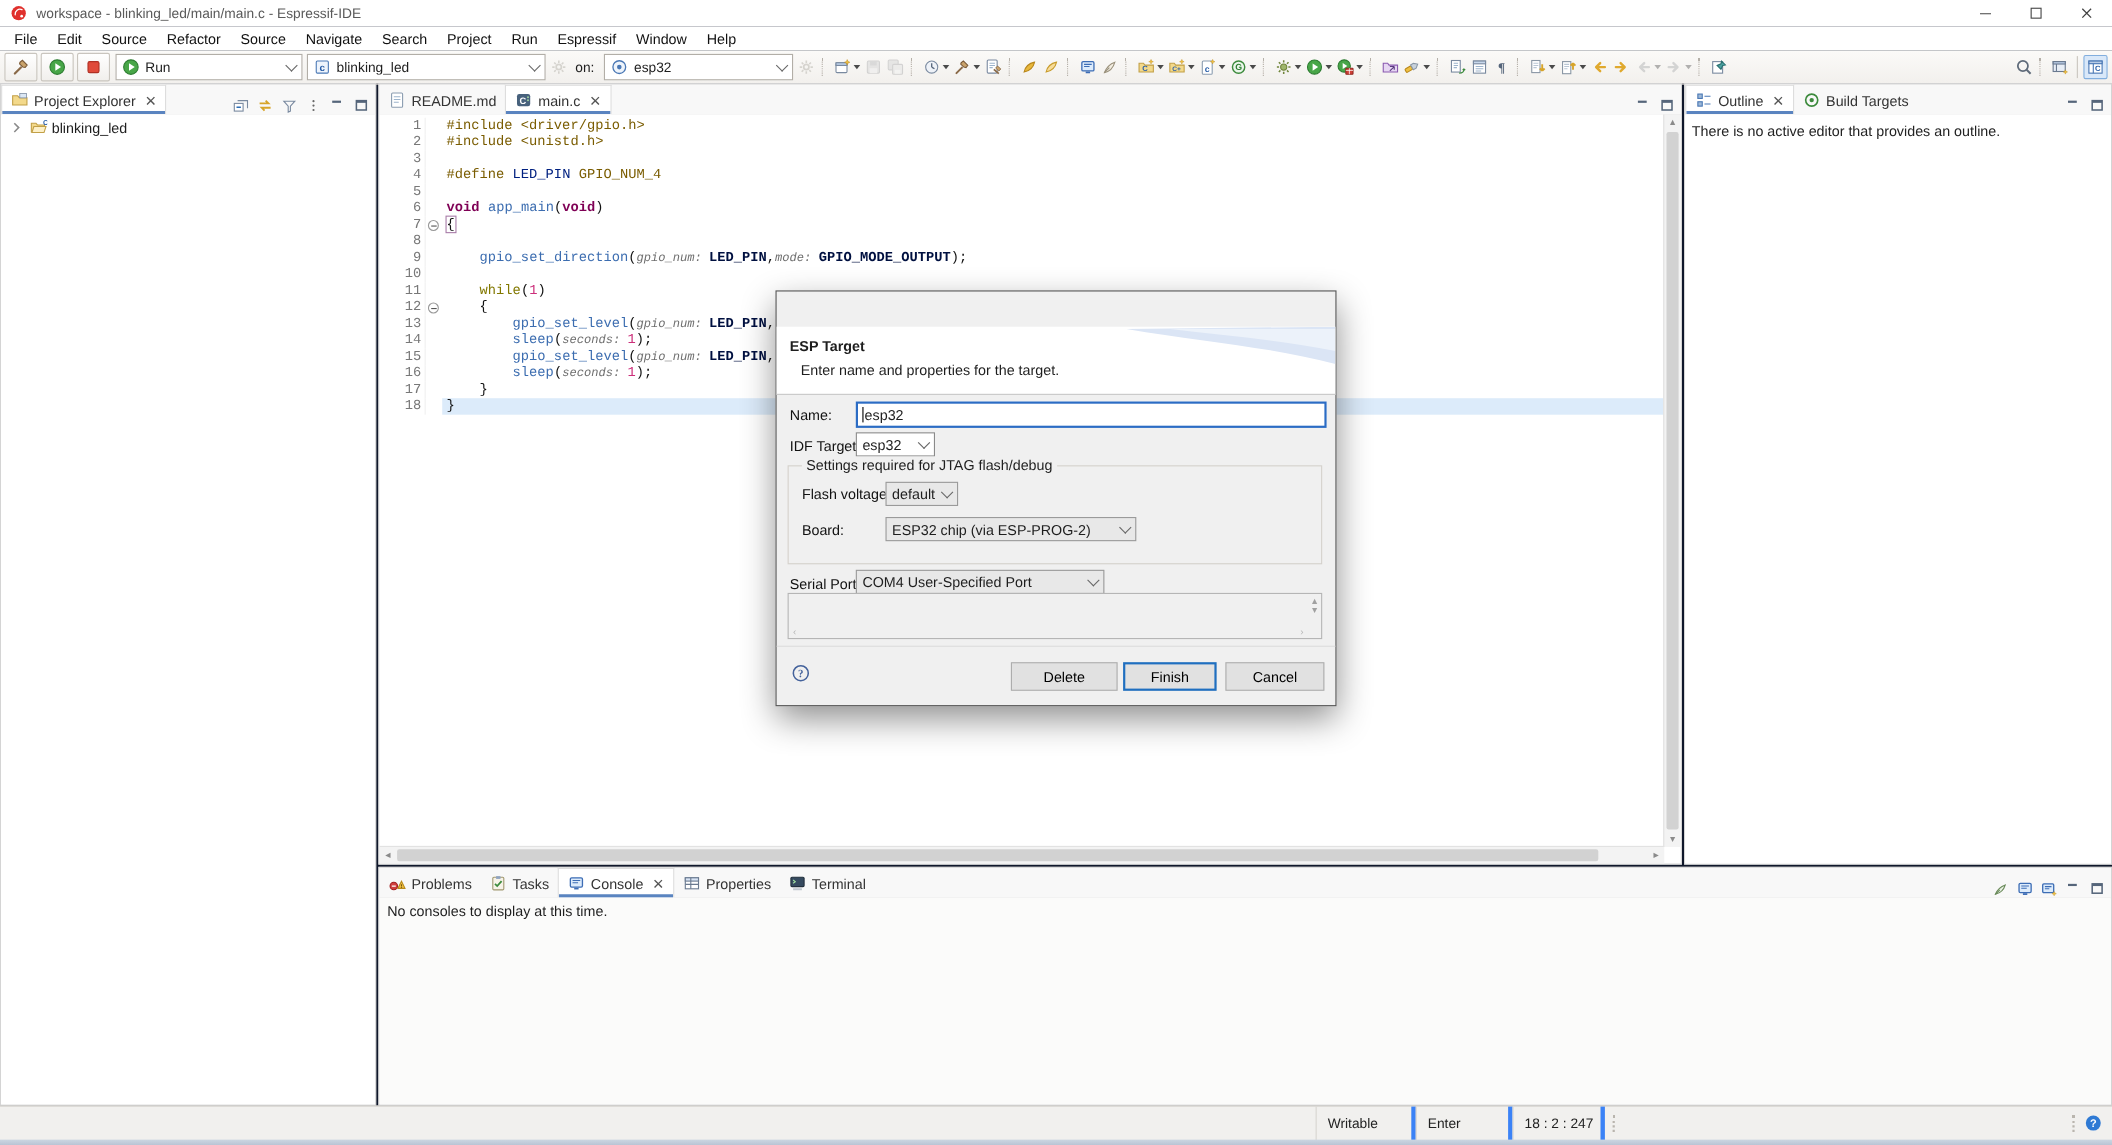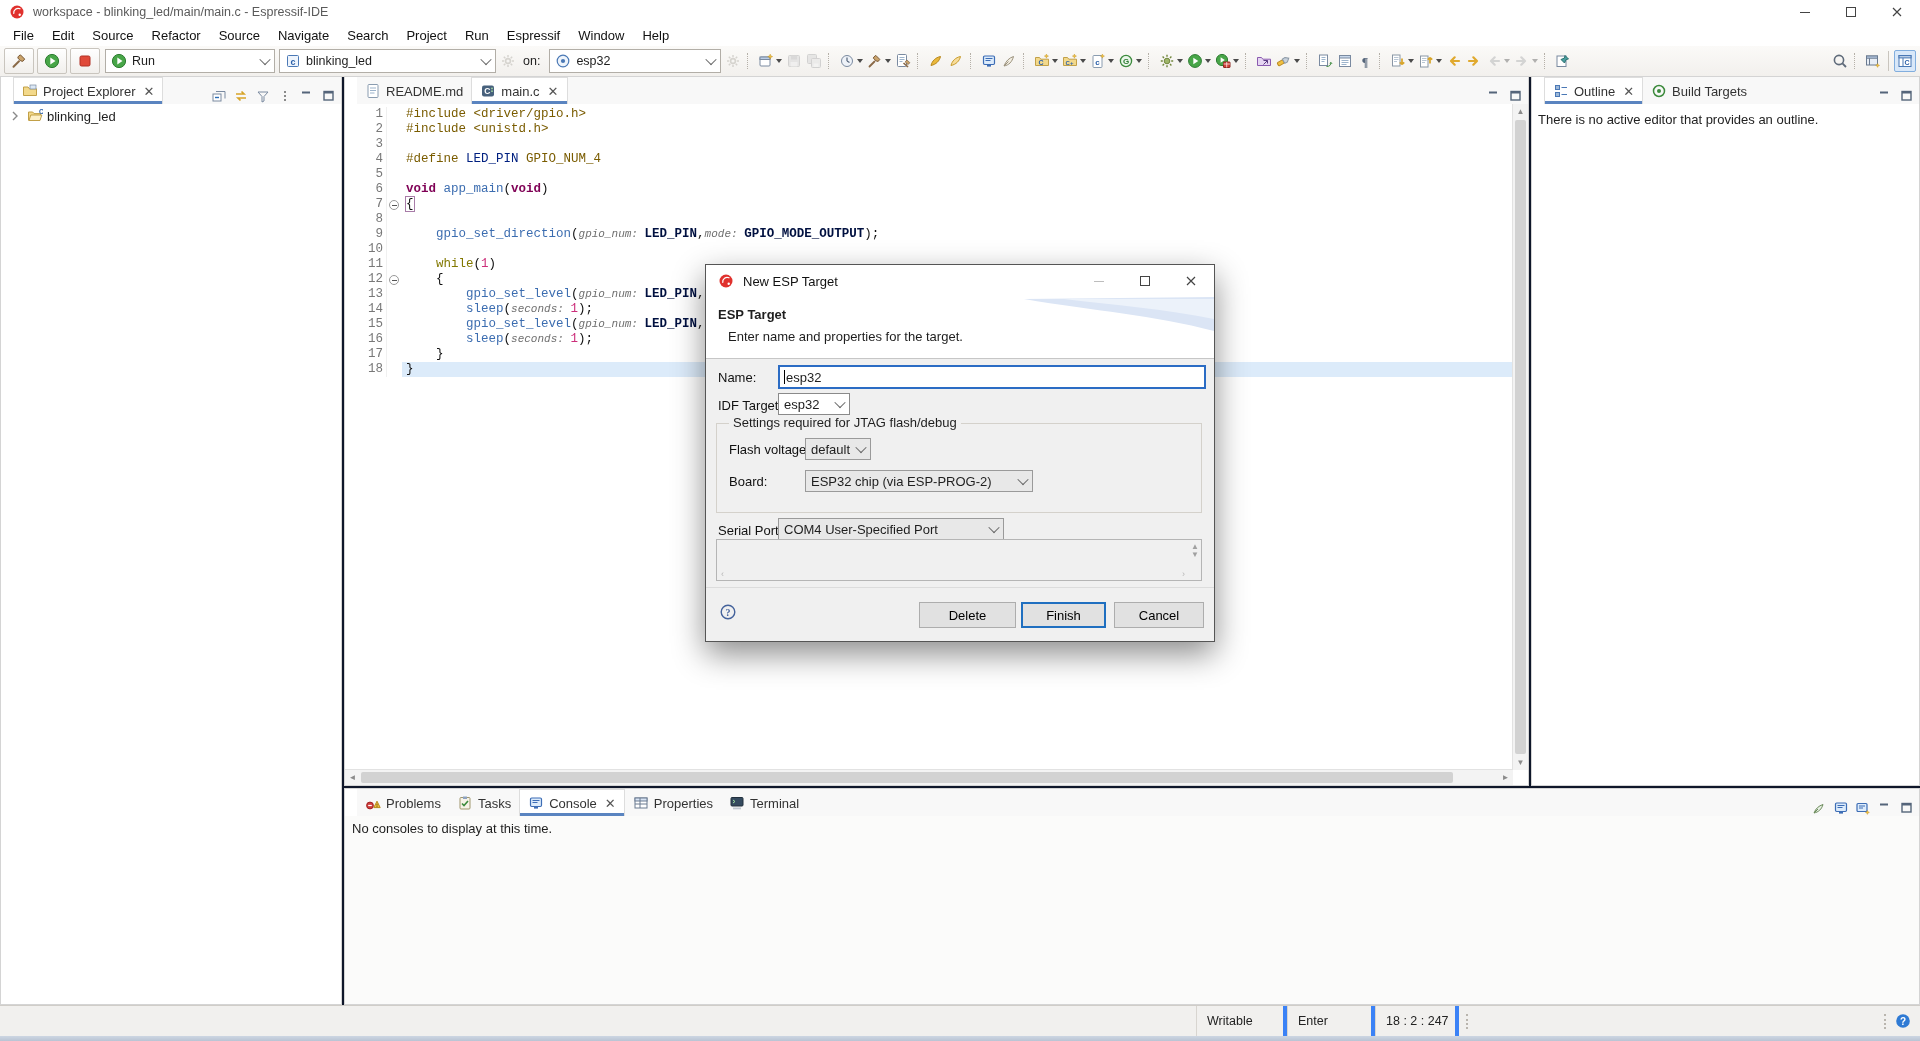--- a/index.html
+++ b/index.html
@@ -33,21 +33,21 @@
   .on-label{margin:0 7px 0 5px;font-size:12.5px;}
   #tb-right{margin-left:auto;display:flex;align-items:center;}
   .persp-active{border:1px solid #82aede;background:#d9e8f9;border-radius:2px;padding:2px;display:flex;}
   .vdiv{width:1px;height:20px;background:#c9c5be;margin:0 5px;}
   
   .panel{position:absolute;background:#fff;border:1px solid #d4d4d4;box-sizing:border-box;}
   #left-panel{left:0;top:76px;width:342px;height:929px;}
   #editor-panel{left:344px;top:76px;width:1185px;height:710px;}
   #right-panel{left:1531px;top:76px;width:389px;height:710px;}
   #bottom-panel{left:344px;top:788px;width:1576px;height:217px;}
-  .phead{height:27px;border-bottom:1px solid #ddd;display:flex;align-items:flex-end;background:#f8f8f8;margin-left:12px;}
+  .phead{height:27px;border-bottom:1px solid #ddd;display:flex;align-items:flex-end;background:#f8f8f8;}
   .ptab{display:flex;align-items:center;height:26px;padding:0 8px;font-size:13px;color:#333;gap:5px;white-space:nowrap;}
   .ptab .ic{width:16px;height:16px;flex:none;}
   .ptab.active{background:#fff;border:1px solid #ddd;border-bottom:none;box-shadow:inset 0 -3px 0 #5a84c0;}
   .ptab .close{font-size:13px;color:#555;margin-left:3px;}
   .phead-tools{margin-left:auto;display:flex;align-items:center;padding-right:4px;gap:6px;}
   .phead-tools .ic{width:16px;height:16px;display:inline-flex;}
   .pbody{position:absolute;left:0;right:0;bottom:0;top:27px;background:#fff;overflow:hidden;}
   
   .tree-item{display:flex;align-items:center;gap:4px;padding:4px 0 0 6px;font-size:13px;}
   .tree-item .ic{width:16px;height:16px;}
@@ -823,47 +823,20 @@
     <span id="status-help" class="ic">
         <svg width="16" height="16" viewBox="0 0 16 16" fill="none" stroke-width="1">
           <circle cx="8" cy="8" r="6.8" fill="#2f7ad4"></circle>
           <text x="8" y="11.8" font-size="10" fill="#fff" text-anchor="middle" font-weight="bold" font-family="sans-serif">?</text>
         </svg>
       </span>
   </div>
   <div id="taskbar-sliver"></div>
 
   <div id="dialog">
-    <div id="dlg-titlebar">
-      <span class="logo ic">
-          <svg width="16" height="16" viewBox="0 0 16 16" fill="none" stroke-width="1">
-            <circle cx="8" cy="8" r="6.5" fill="#e0312d"></circle>
-            <path d="M4.8 9.4a4.4 4.4 0 0 1 6.2-4.6" stroke="#fff" stroke-width="1.2" stroke-linecap="round"></path>
-            <circle cx="10.7" cy="10.7" r="1.2" fill="#fff"></circle>
-          </svg>
-        </span>
-      <span class="title">New ESP Target</span>
-      <span class="wincontrols">
-        <span class="winbtn ic" style="opacity:.35">
-            <svg width="16" height="16" viewBox="0 0 16 16" fill="none" stroke-width="1">
-              <path d="M3 8.5h10" stroke="#444"></path>
-            </svg>
-          </span>
-        <span class="winbtn ic">
-            <svg width="16" height="16" viewBox="0 0 16 16" fill="none" stroke-width="1">
-              <rect x="3.5" y="3.5" width="9" height="9" stroke="#444"></rect>
-            </svg>
-          </span>
-        <span class="winbtn ic">
-            <svg width="16" height="16" viewBox="0 0 16 16" fill="none" stroke-width="1">
-              <path d="M4 4l8 8M12 4l-8 8" stroke="#444" stroke-width="1.2"></path>
-            </svg>
-          </span>
-      </span>
-    </div>
     <div id="dlg-header">
       <svg class="swoosh" viewBox="0 0 230 62">
         <path d="M230 0 L230 34 C170 18 110 14 40 2 L230 0 Z" fill="#dbe5f5"></path>
         <path d="M230 2 L230 22 C180 12 130 8 80 2 Z" fill="#ecf2fa"></path>
       </svg>
       <div id="dlg-heading">ESP Target</div>
       <div id="dlg-desc">Enter name and properties for the target.</div>
     </div>
 
     <span class="dlg-label" style="left:12px;top:105px">Name:</span>

